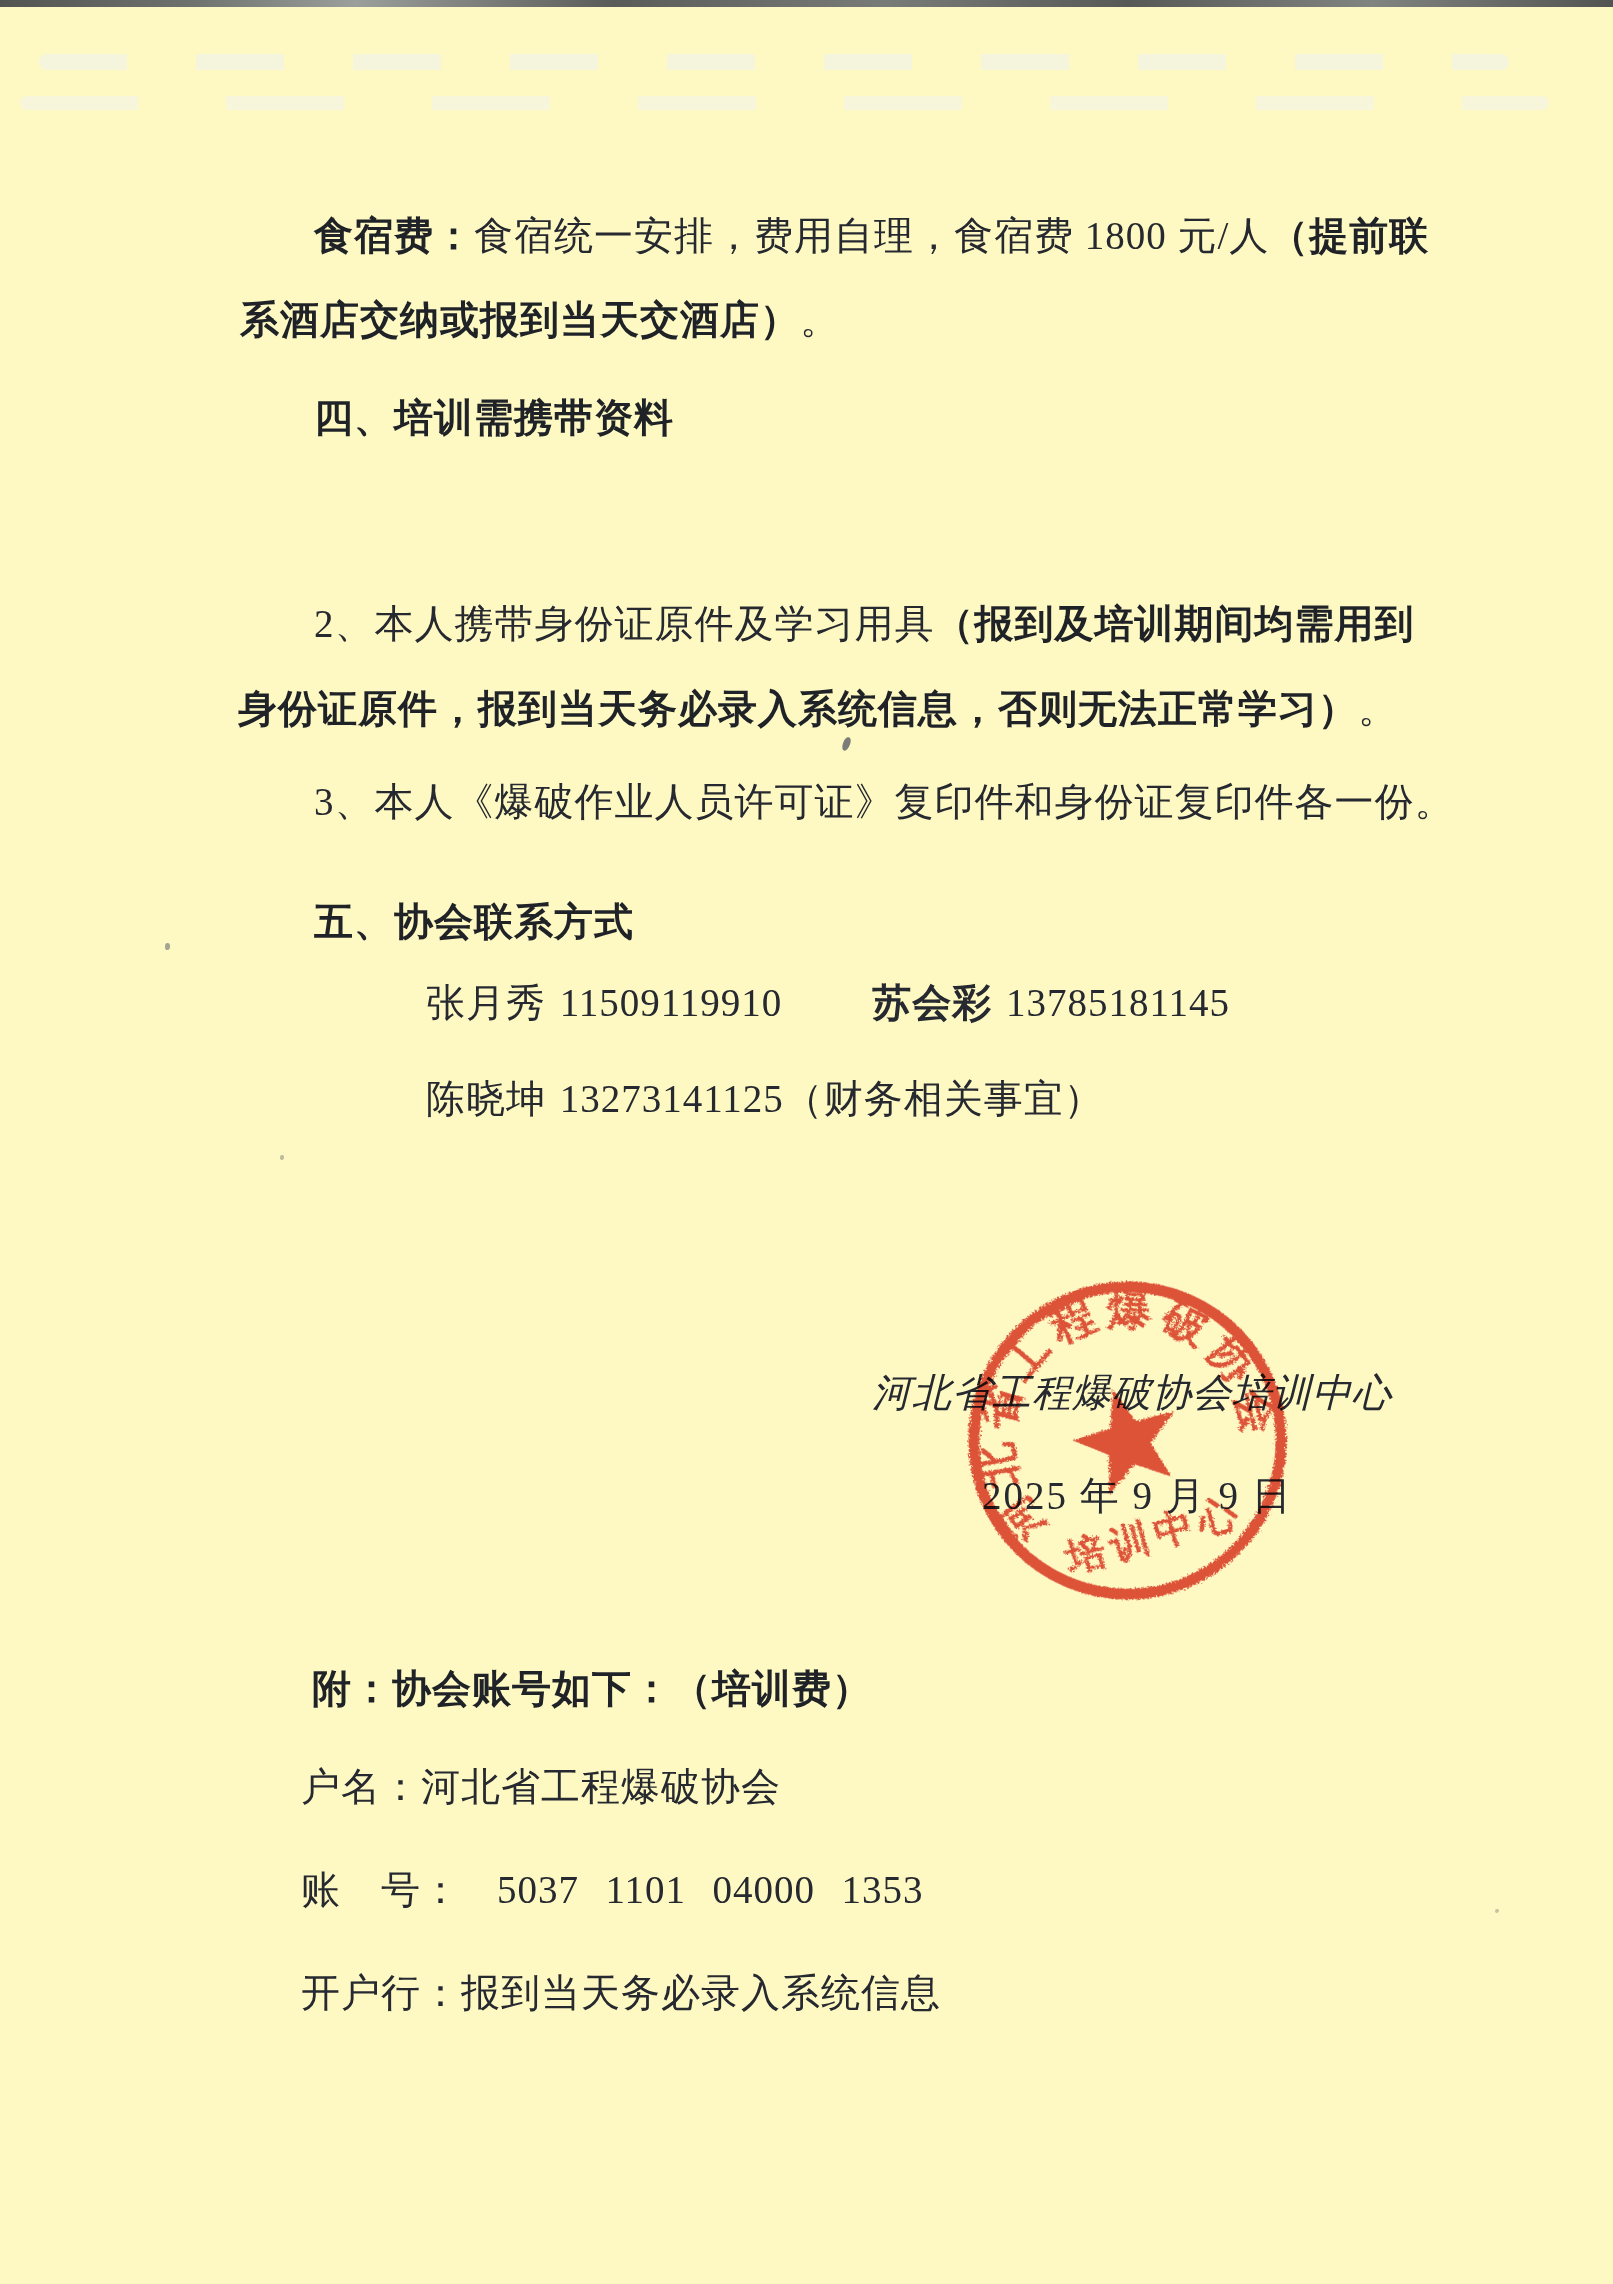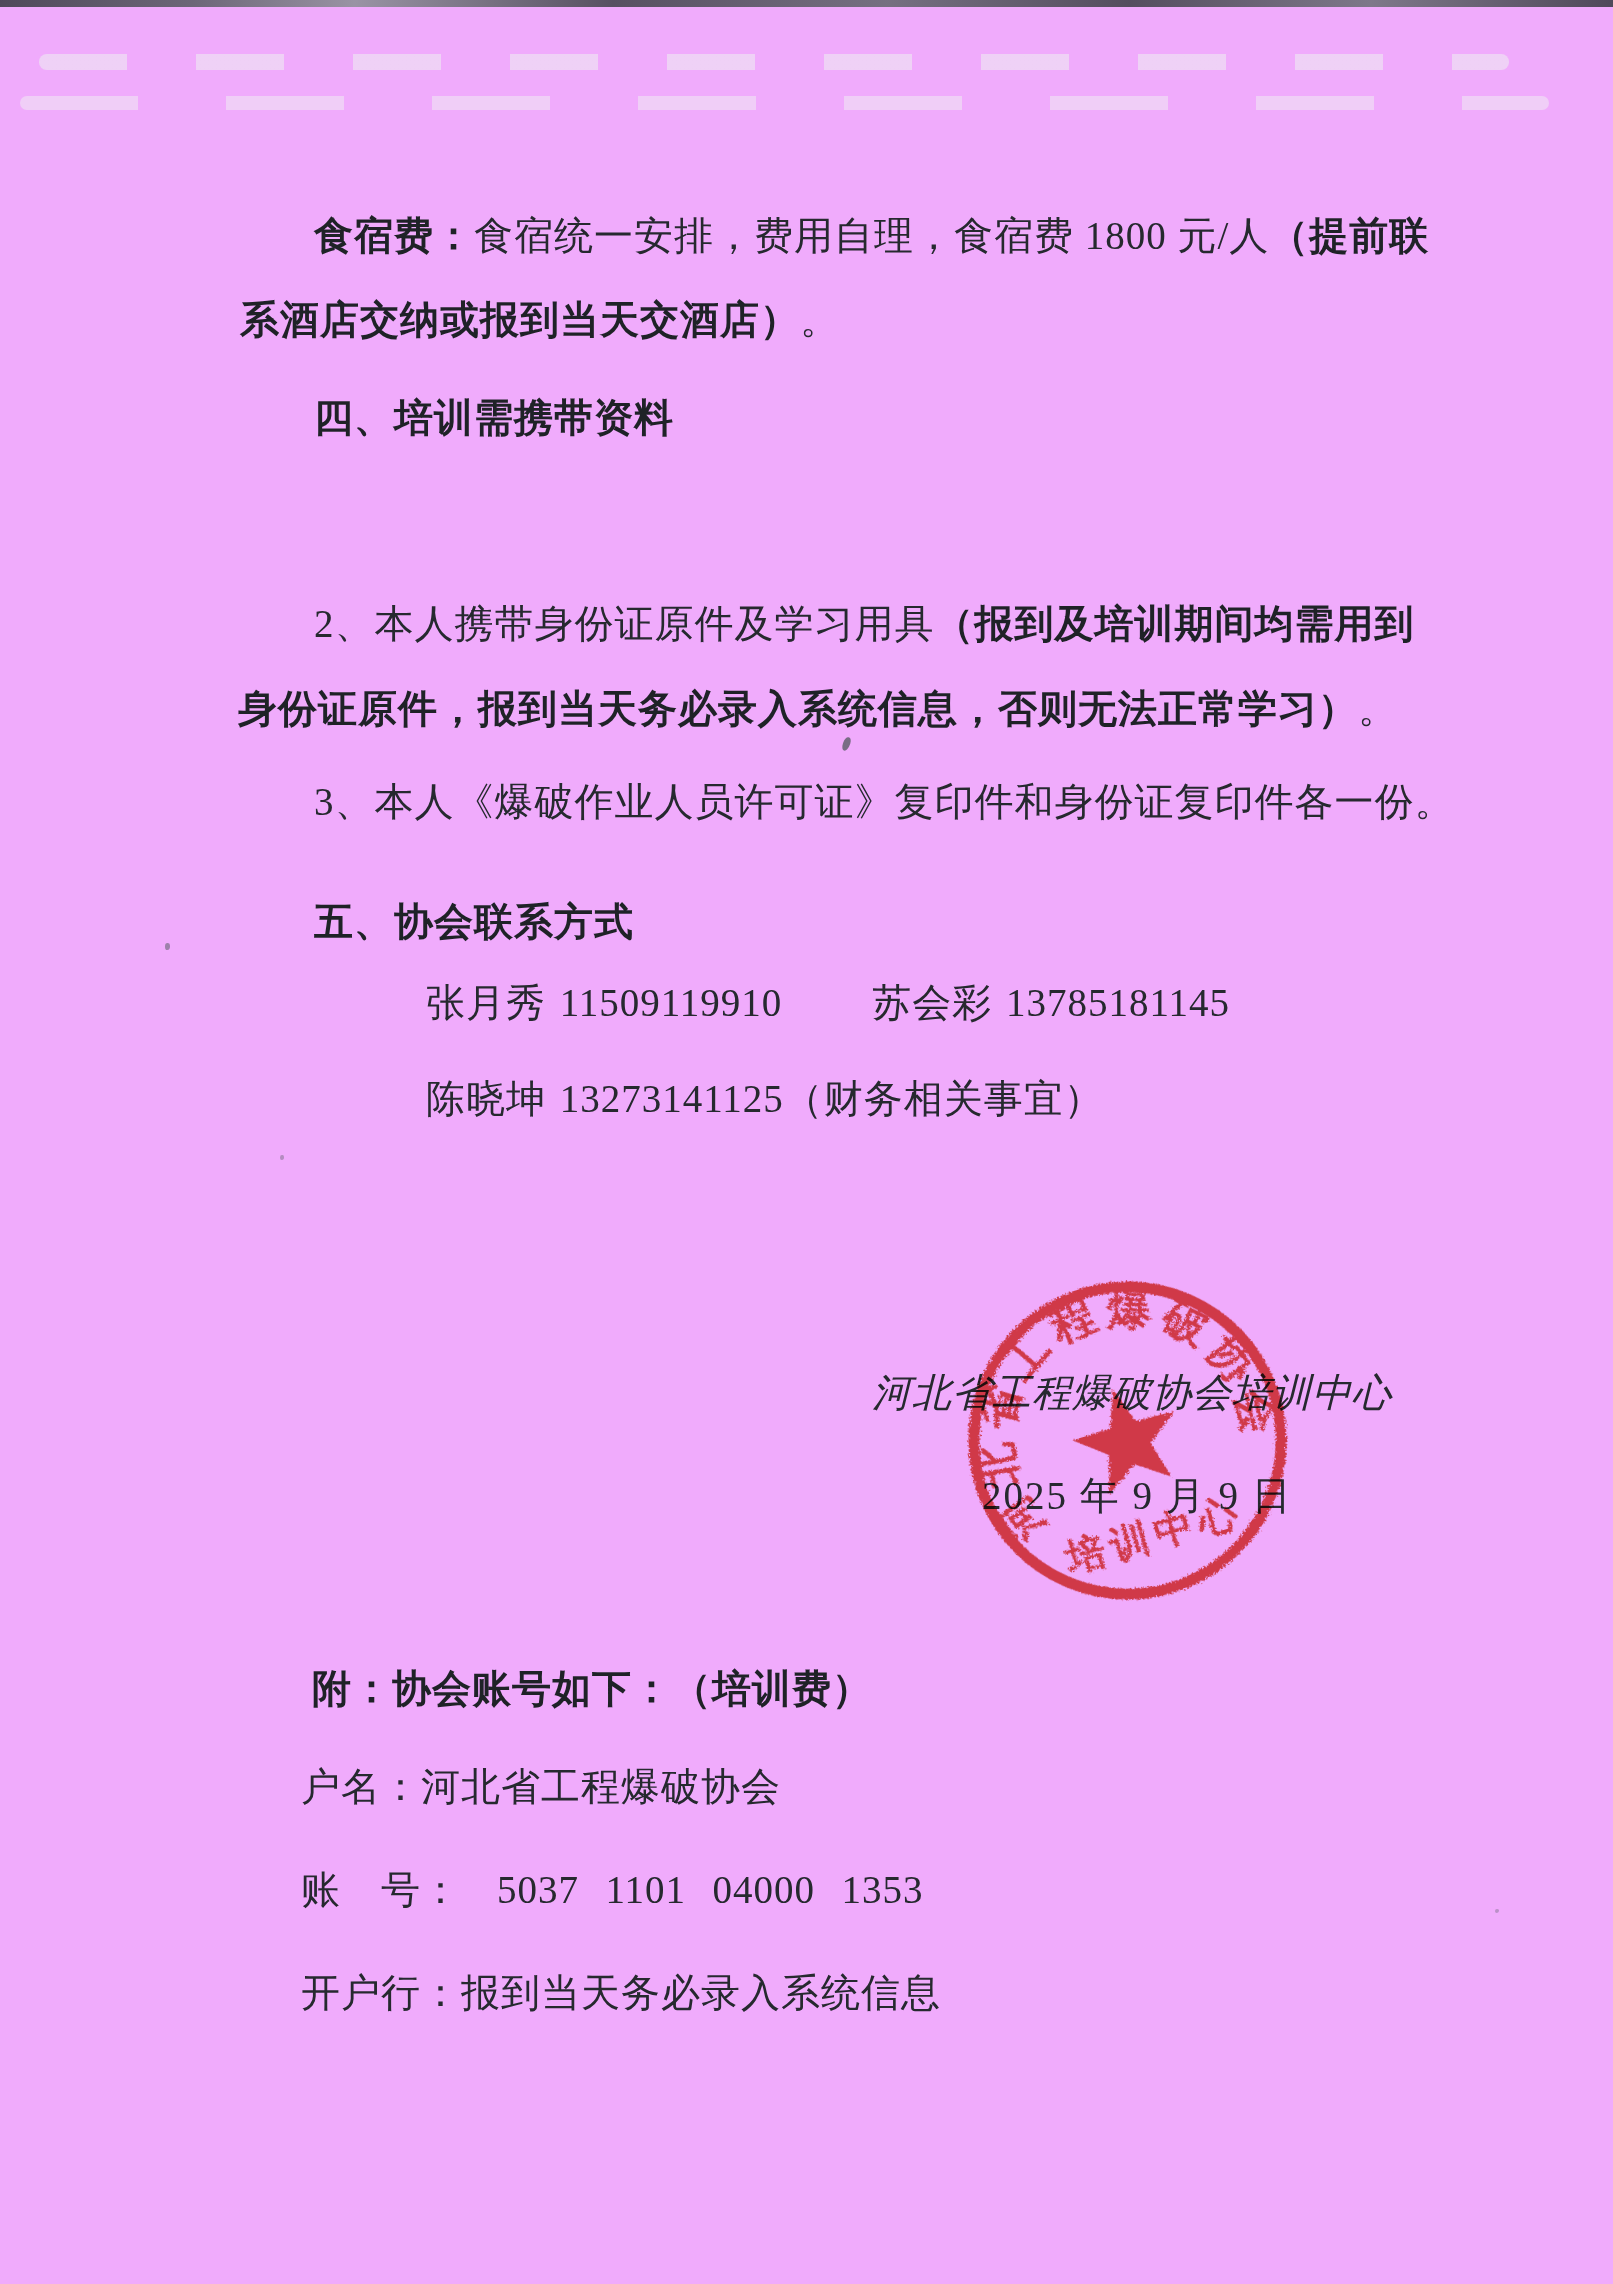--- a/index.html
+++ b/index.html
@@ -1,20 +1,20 @@
 <!DOCTYPE html>
 <html><head>
 <meta charset="utf-8">
 <style>
   html,body{margin:0;padding:0;background:#e8e8e8;}
   .page{
     position:relative;
     width:1613px;height:2285px;
     margin:0 auto;
-    background:#f0abfc;
+    background:#fef9c3;
     font-family:"Liberation Serif","DejaVu Serif",serif;
     color:#26292f;
     overflow:hidden;
   }
   
   .scan-edge{
     position:absolute;left:0;top:0;width:100%;height:6.9px;
     background:linear-gradient(90deg,#33373d 0%,#555a60 12%,#8a8f94 22%,#3c4046 38%,#60656b 55%,#393d43 70%,#6a6f75 85%,#33373d 100%);
     opacity:.85;
   }
@@ -43,21 +43,21 @@
   .l-contacts1{left:426px;top:980px;}
   .l-contacts2{left:426px;top:1076px;}
   .l-sign{left:872px;top:1370px;z-index:2;font-style:italic;}
   .l-date{left:982px;top:1473px;z-index:2;letter-spacing:2px;}
   .l-attach{left:312px;top:1666px;}
   .l-holder{left:301px;top:1764px;}
   .l-accno{left:301px;top:1867px;}
   .l-bank{left:301px;top:1970px;}
 
   .phone{margin-left:13.7px;}
-  .contact-group-2{margin-left:90px;}
+  .contact-group-2{margin-left:90px;font-weight:bold;}
   .acc-number{margin-left:36px;word-spacing:15.7px;}
 
   
   .stamp{
     position:absolute;left:959px;top:1272px;width:337px;height:337px;
     transform:rotate(-16deg);
     mix-blend-mode:multiply;
     opacity:.92;
     z-index:3;
   }

